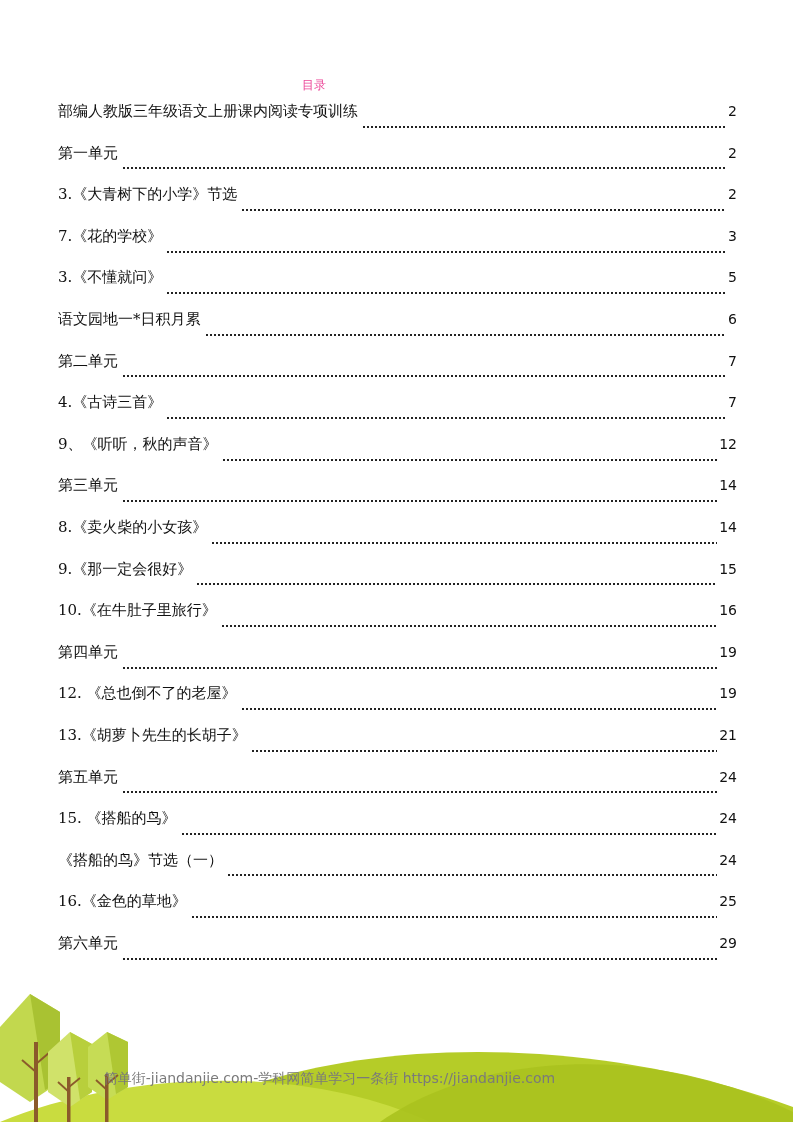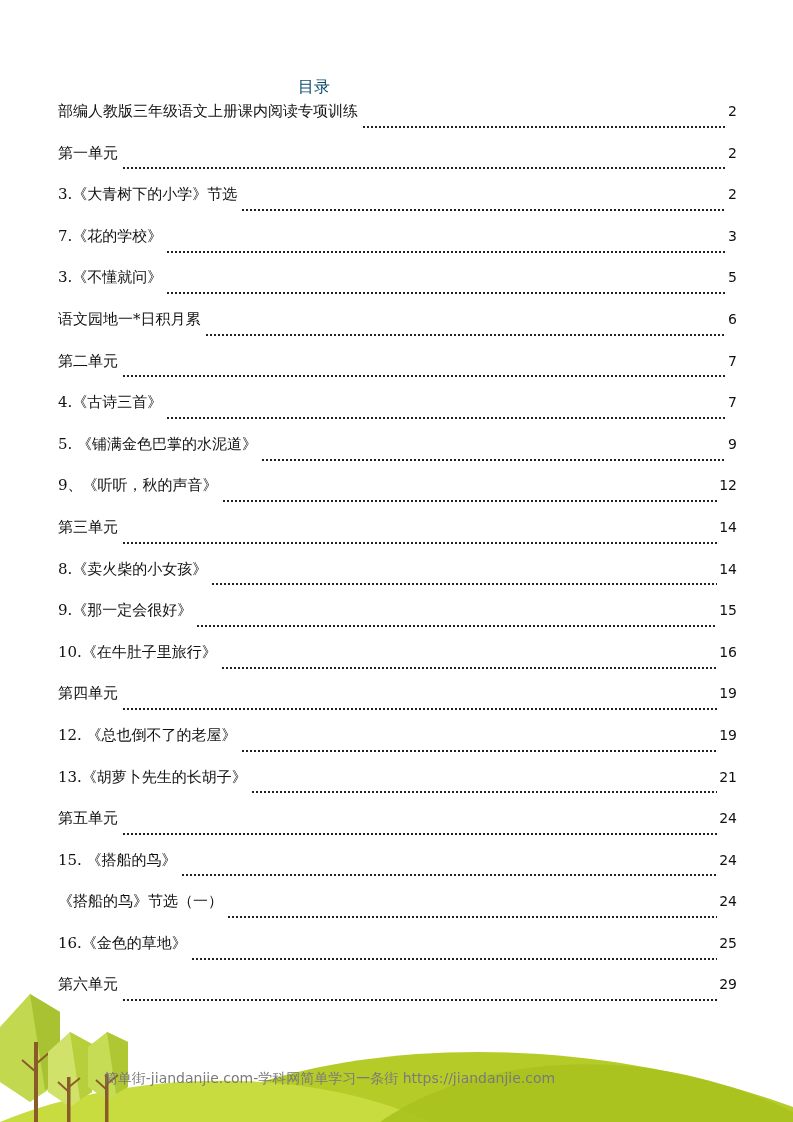--- a/index.html
+++ b/index.html
@@ -4,21 +4,21 @@
 <style>
   html, body { margin: 0; padding: 0; }
   body {
     width: 793px; height: 1122px; position: relative; overflow: hidden;
     background: #ffffff;
     font-family: "DejaVu Serif", "Liberation Serif", serif;
     color: #111;
   }
   .toc-title {
     position: absolute; top: 77px; left: 0; width: 628px;
-    text-align: center; font-size: 16px; color: #0c4a6e;
+    text-align: center; font-size: 12px; color: #ec4899;
   }
   .toc { position: absolute; top: 101px; left: 58px; width: 679px; }
   .toc-row {
     height: 41.6px; display: flex; 
     font-size: 15px; line-height: 20px;
   }
   .toc-label { white-space: nowrap; flex: 0 0 auto; padding-right: 2px; }
   .toc-leader {
     flex: 1 1 auto; height: 2px; margin: 0 2px; align-self: center; margin-top: 10px;
     background-image: radial-gradient(circle, #222 0.8px, transparent 1px);
@@ -74,25 +74,20 @@
     </div>
     <div class="toc-row">
       <span class="toc-label">第二单元</span>
       <span class="toc-leader"></span>
       <span class="toc-page">7</span>
     </div>
     <div class="toc-row">
       <span class="toc-label">4.《古诗三首》</span>
       <span class="toc-leader"></span>
       <span class="toc-page">7</span>
-    </div>
-    <div class="toc-row">
-      <span class="toc-label">5. 《铺满金色巴掌的水泥道》</span>
-      <span class="toc-leader"></span>
-      <span class="toc-page">9</span>
     </div>
     <div class="toc-row">
       <span class="toc-label">9、《听听，秋的声音》</span>
       <span class="toc-leader"></span>
       <span class="toc-page">12</span>
     </div>
     <div class="toc-row">
       <span class="toc-label">第三单元</span>
       <span class="toc-leader"></span>
       <span class="toc-page">14</span>

